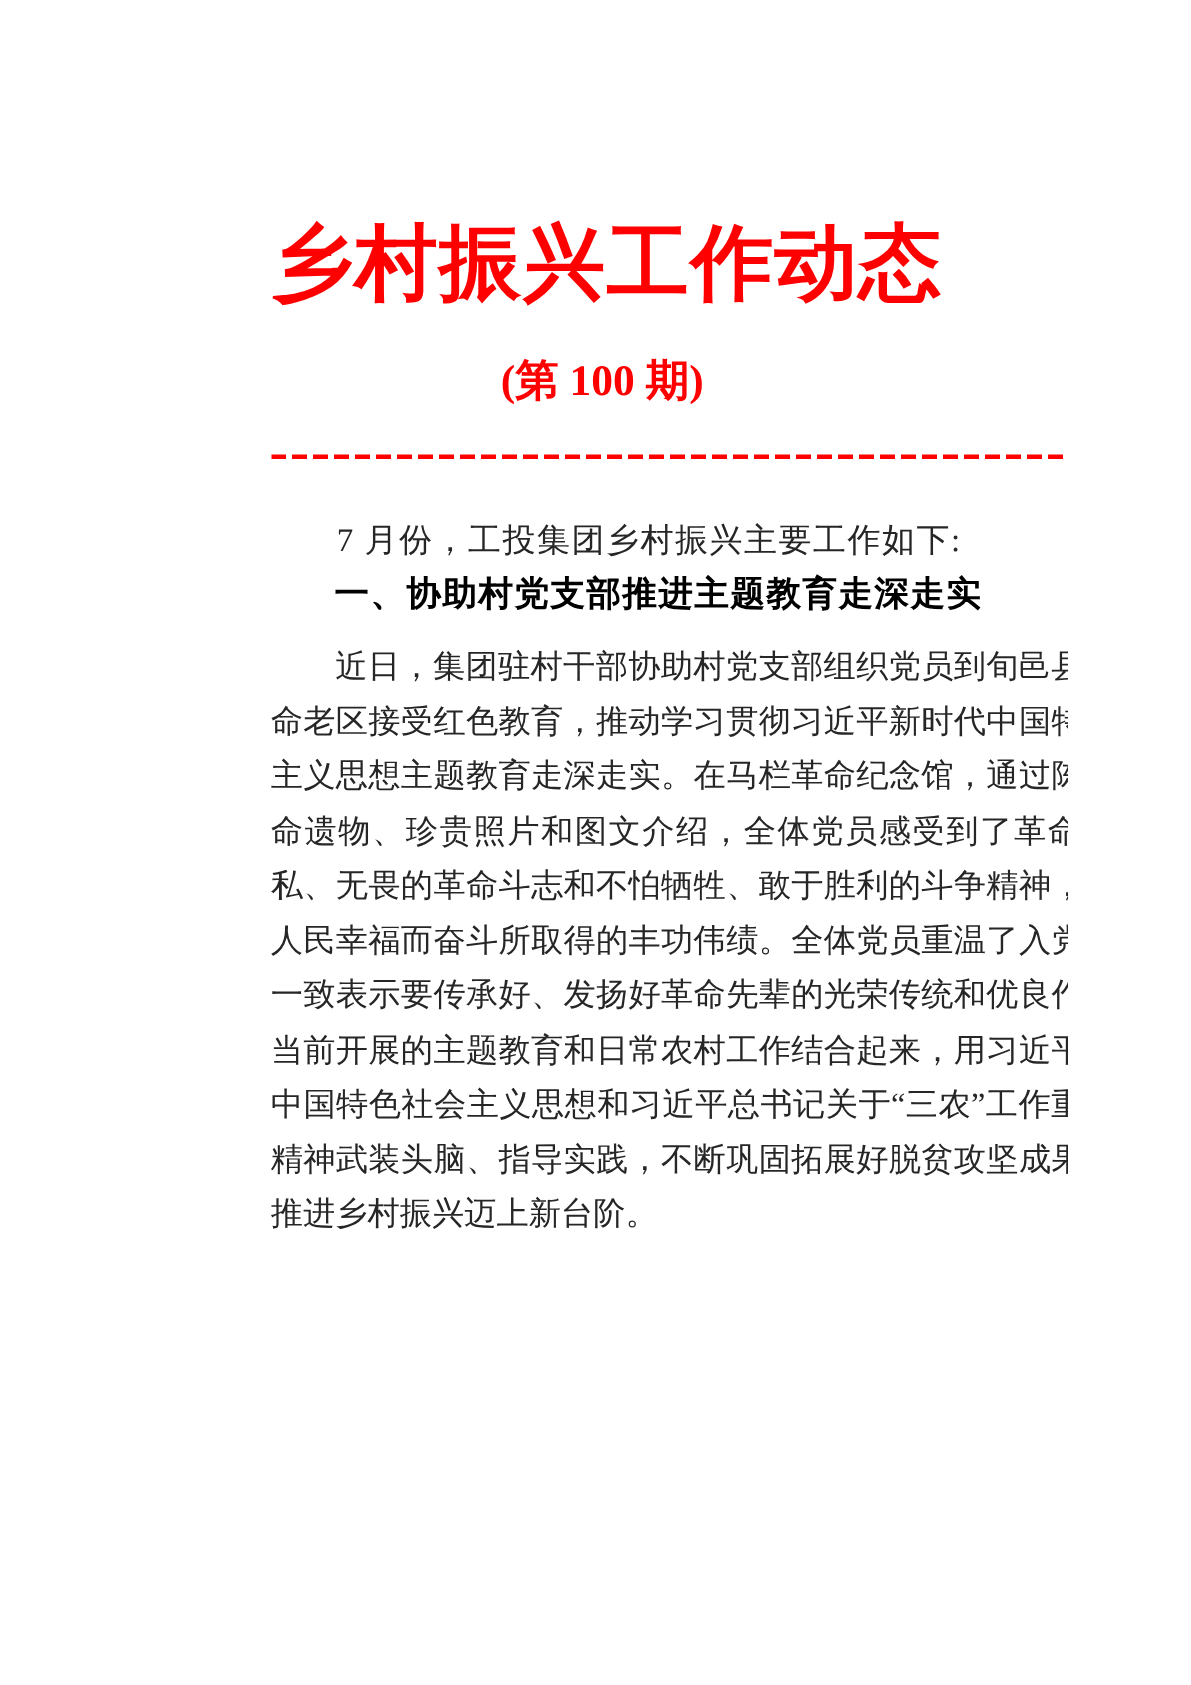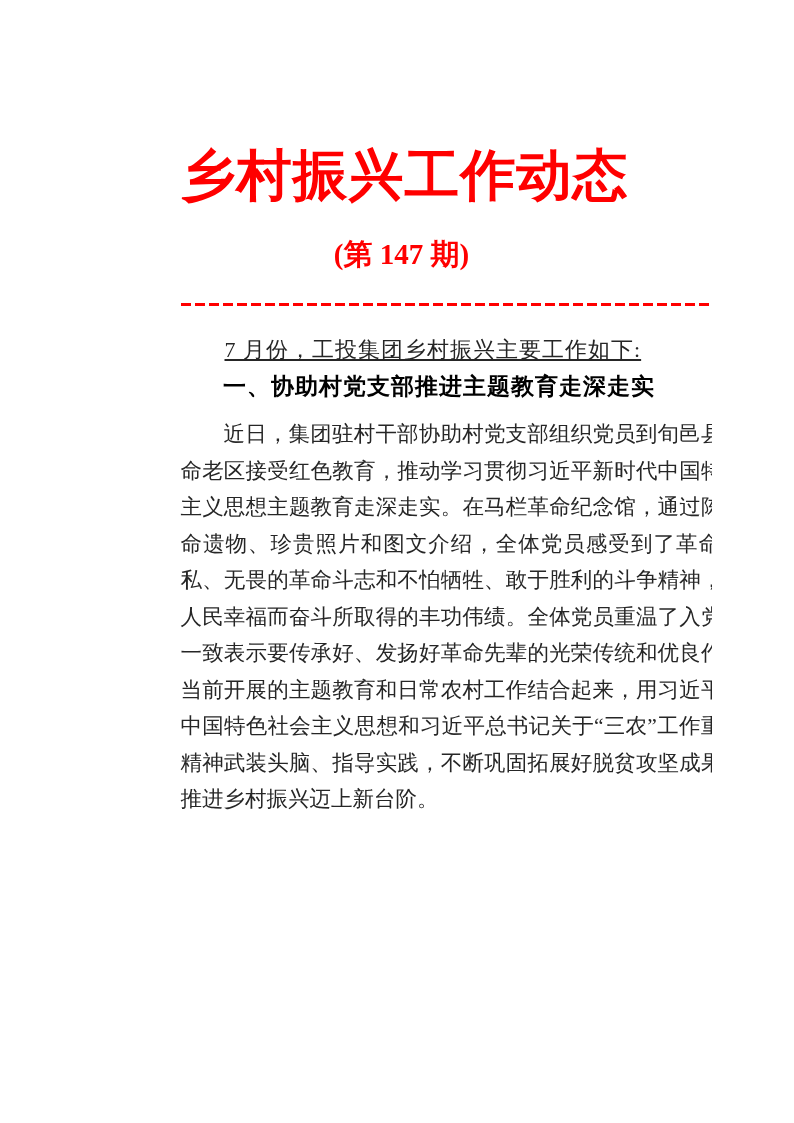--- a/index.html
+++ b/index.html
@@ -46,27 +46,26 @@
       transparent 10px, transparent 14px
     );
   }
 
   .doc-body {
     width: 607px;
     color: var(--ink);
   }
 
   .intro-paragraph {
-    margin-top: 26px;
+    margin-top: 36px;
     font-size: 22px;
     line-height: 36px;
     text-indent: 2em;
     color: var(--ink);
     letter-spacing: 1px;
-    text-decoration: underline;
   }
 
   .section-heading {
     margin-top: 0;
     font-family: "DejaVu Sans", "Liberation Sans", sans-serif;
     font-weight: bold;
     font-size: 23px;
     line-height: 36px;
     text-indent: 1.85em;
     color: #000000;
@@ -83,21 +82,21 @@
     color: var(--ink);
   }
 </style>
 </head>
 <body>
 
 <div class="page">
 
   <div class="masthead">
     <div class="masthead-title">乡村振兴工作动态</div>
-    <div class="masthead-issue">(第 147 期)</div>
+    <div class="masthead-issue">(第 100 期)</div>
     <div class="dashed-divider"></div>
   </div>
 
   <div class="doc-body">
     <p class="intro-paragraph">7 月份，工投集团乡村振兴主要工作如下:</p>
 
     <h2 class="section-heading">一、协助村党支部推进主题教育走深走实</h2>
 
     <p class="section-body">近日，集团驻村干部协助村党支部组织党员到旬邑县马栏革命老区接受红色教育，推动学习贯彻习近平新时代中国特色社会主义思想主题教育走深走实。在马栏革命纪念馆，通过陈列的革命遗物、珍贵照片和图文介绍，全体党员感受到了革命先辈无私、无畏的革命斗志和不怕牺牲、敢于胜利的斗争精神，以及为人民幸福而奋斗所取得的丰功伟绩。全体党员重温了入党誓词，一致表示要传承好、发扬好革命先辈的光荣传统和优良作风，把当前开展的主题教育和日常农村工作结合起来，用习近平新时代中国特色社会主义思想和习近平总书记关于“三农”工作重要论述精神武装头脑、指导实践，不断巩固拓展好脱贫攻坚成果，稳步推进乡村振兴迈上新台阶。</p>
   </div>

